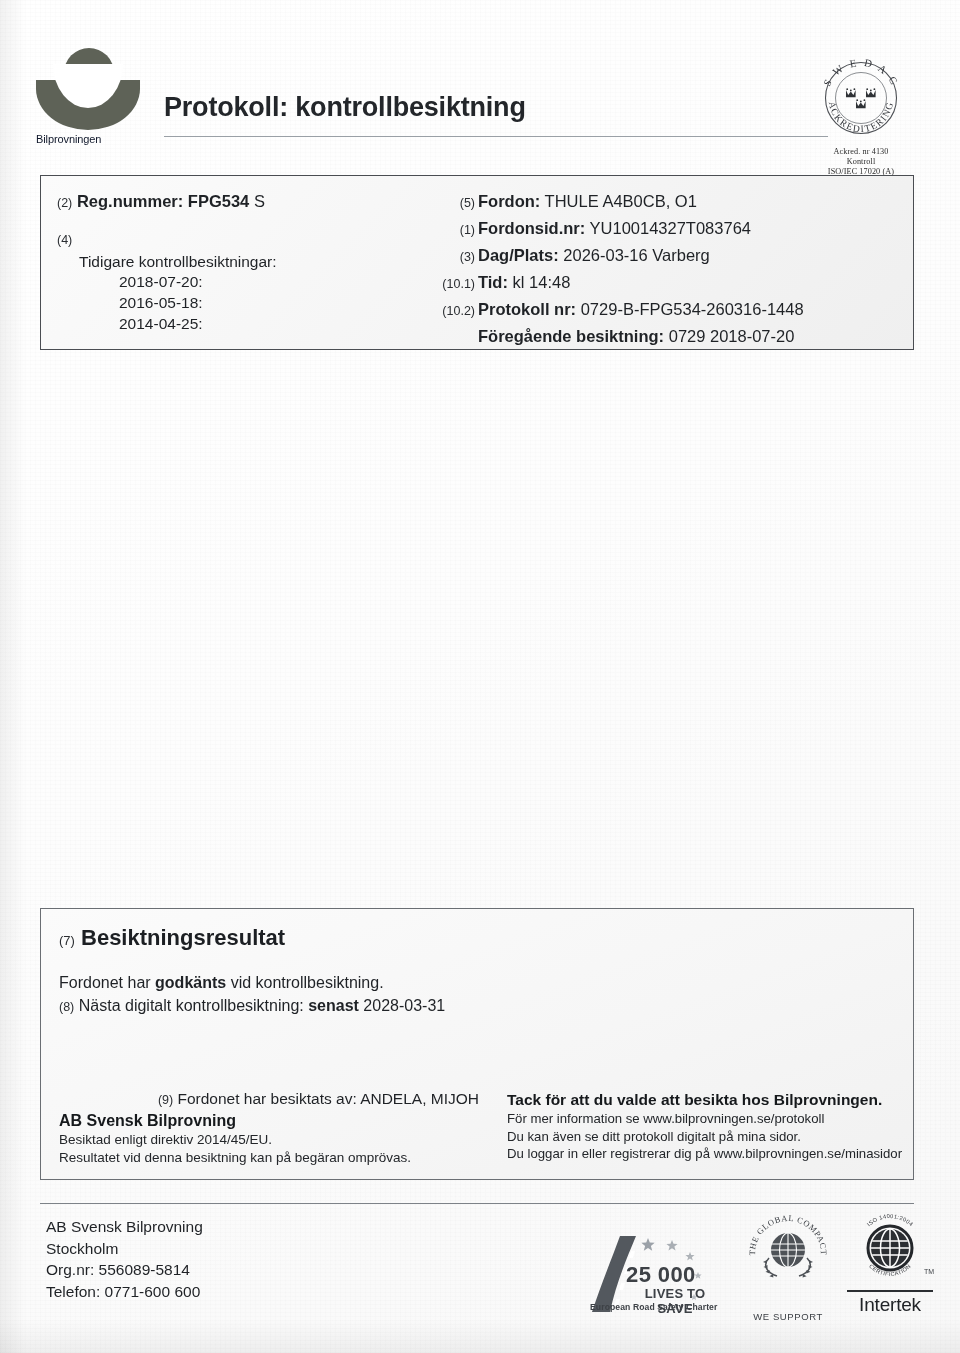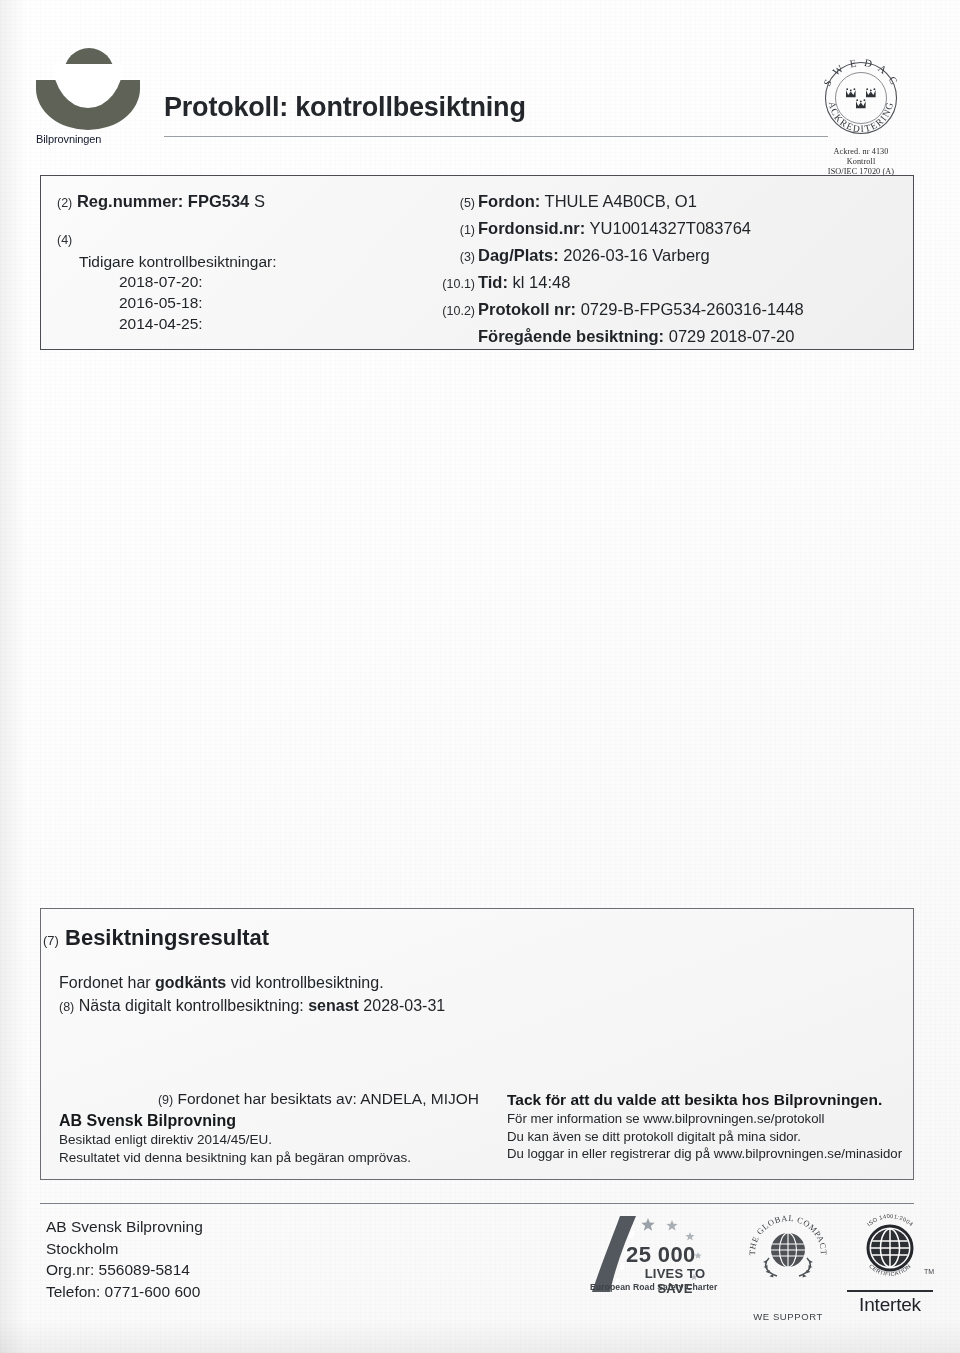--- a/index.html
+++ b/index.html
@@ -219,21 +219,21 @@
     left: 40px;
     top: 908px;
     width: 874px;
     height: 272px;
     border: 1.2px solid #6a6e73;
     background: linear-gradient(160deg, #fbfbfb 0%, #f6f6f6 55%, #f1f1f1 100%);
     box-sizing: border-box;
   }
   .result-title {
     position: absolute;
-    left: 2px;
+    left: 18px;
     top: 16px;
     font-size: 22px;
     font-weight: bold;
     color: #1c1f23;
   }
   .result-title .num { font-size: 13px; font-weight: normal; }
   .result-lines {
     position: absolute;
     left: 18px;
     top: 62px;
@@ -278,21 +278,21 @@
   }
   .footer-logos {
     position: absolute;
     left: 590px;
     top: 1210px;
     width: 350px;
     height: 110px;
   }
   .logo-ersc {
     position: absolute;
-    left: 0; top: 4px;
+    left: 0; top: 24px;
     width: 130px; height: 92px;
   }
   .ersc-num {
     position: absolute;
     left: 36px; top: 28px;
     font-size: 22px;
     font-weight: bold;
     color: #3d4146;
     letter-spacing: 0.4px;
   }

